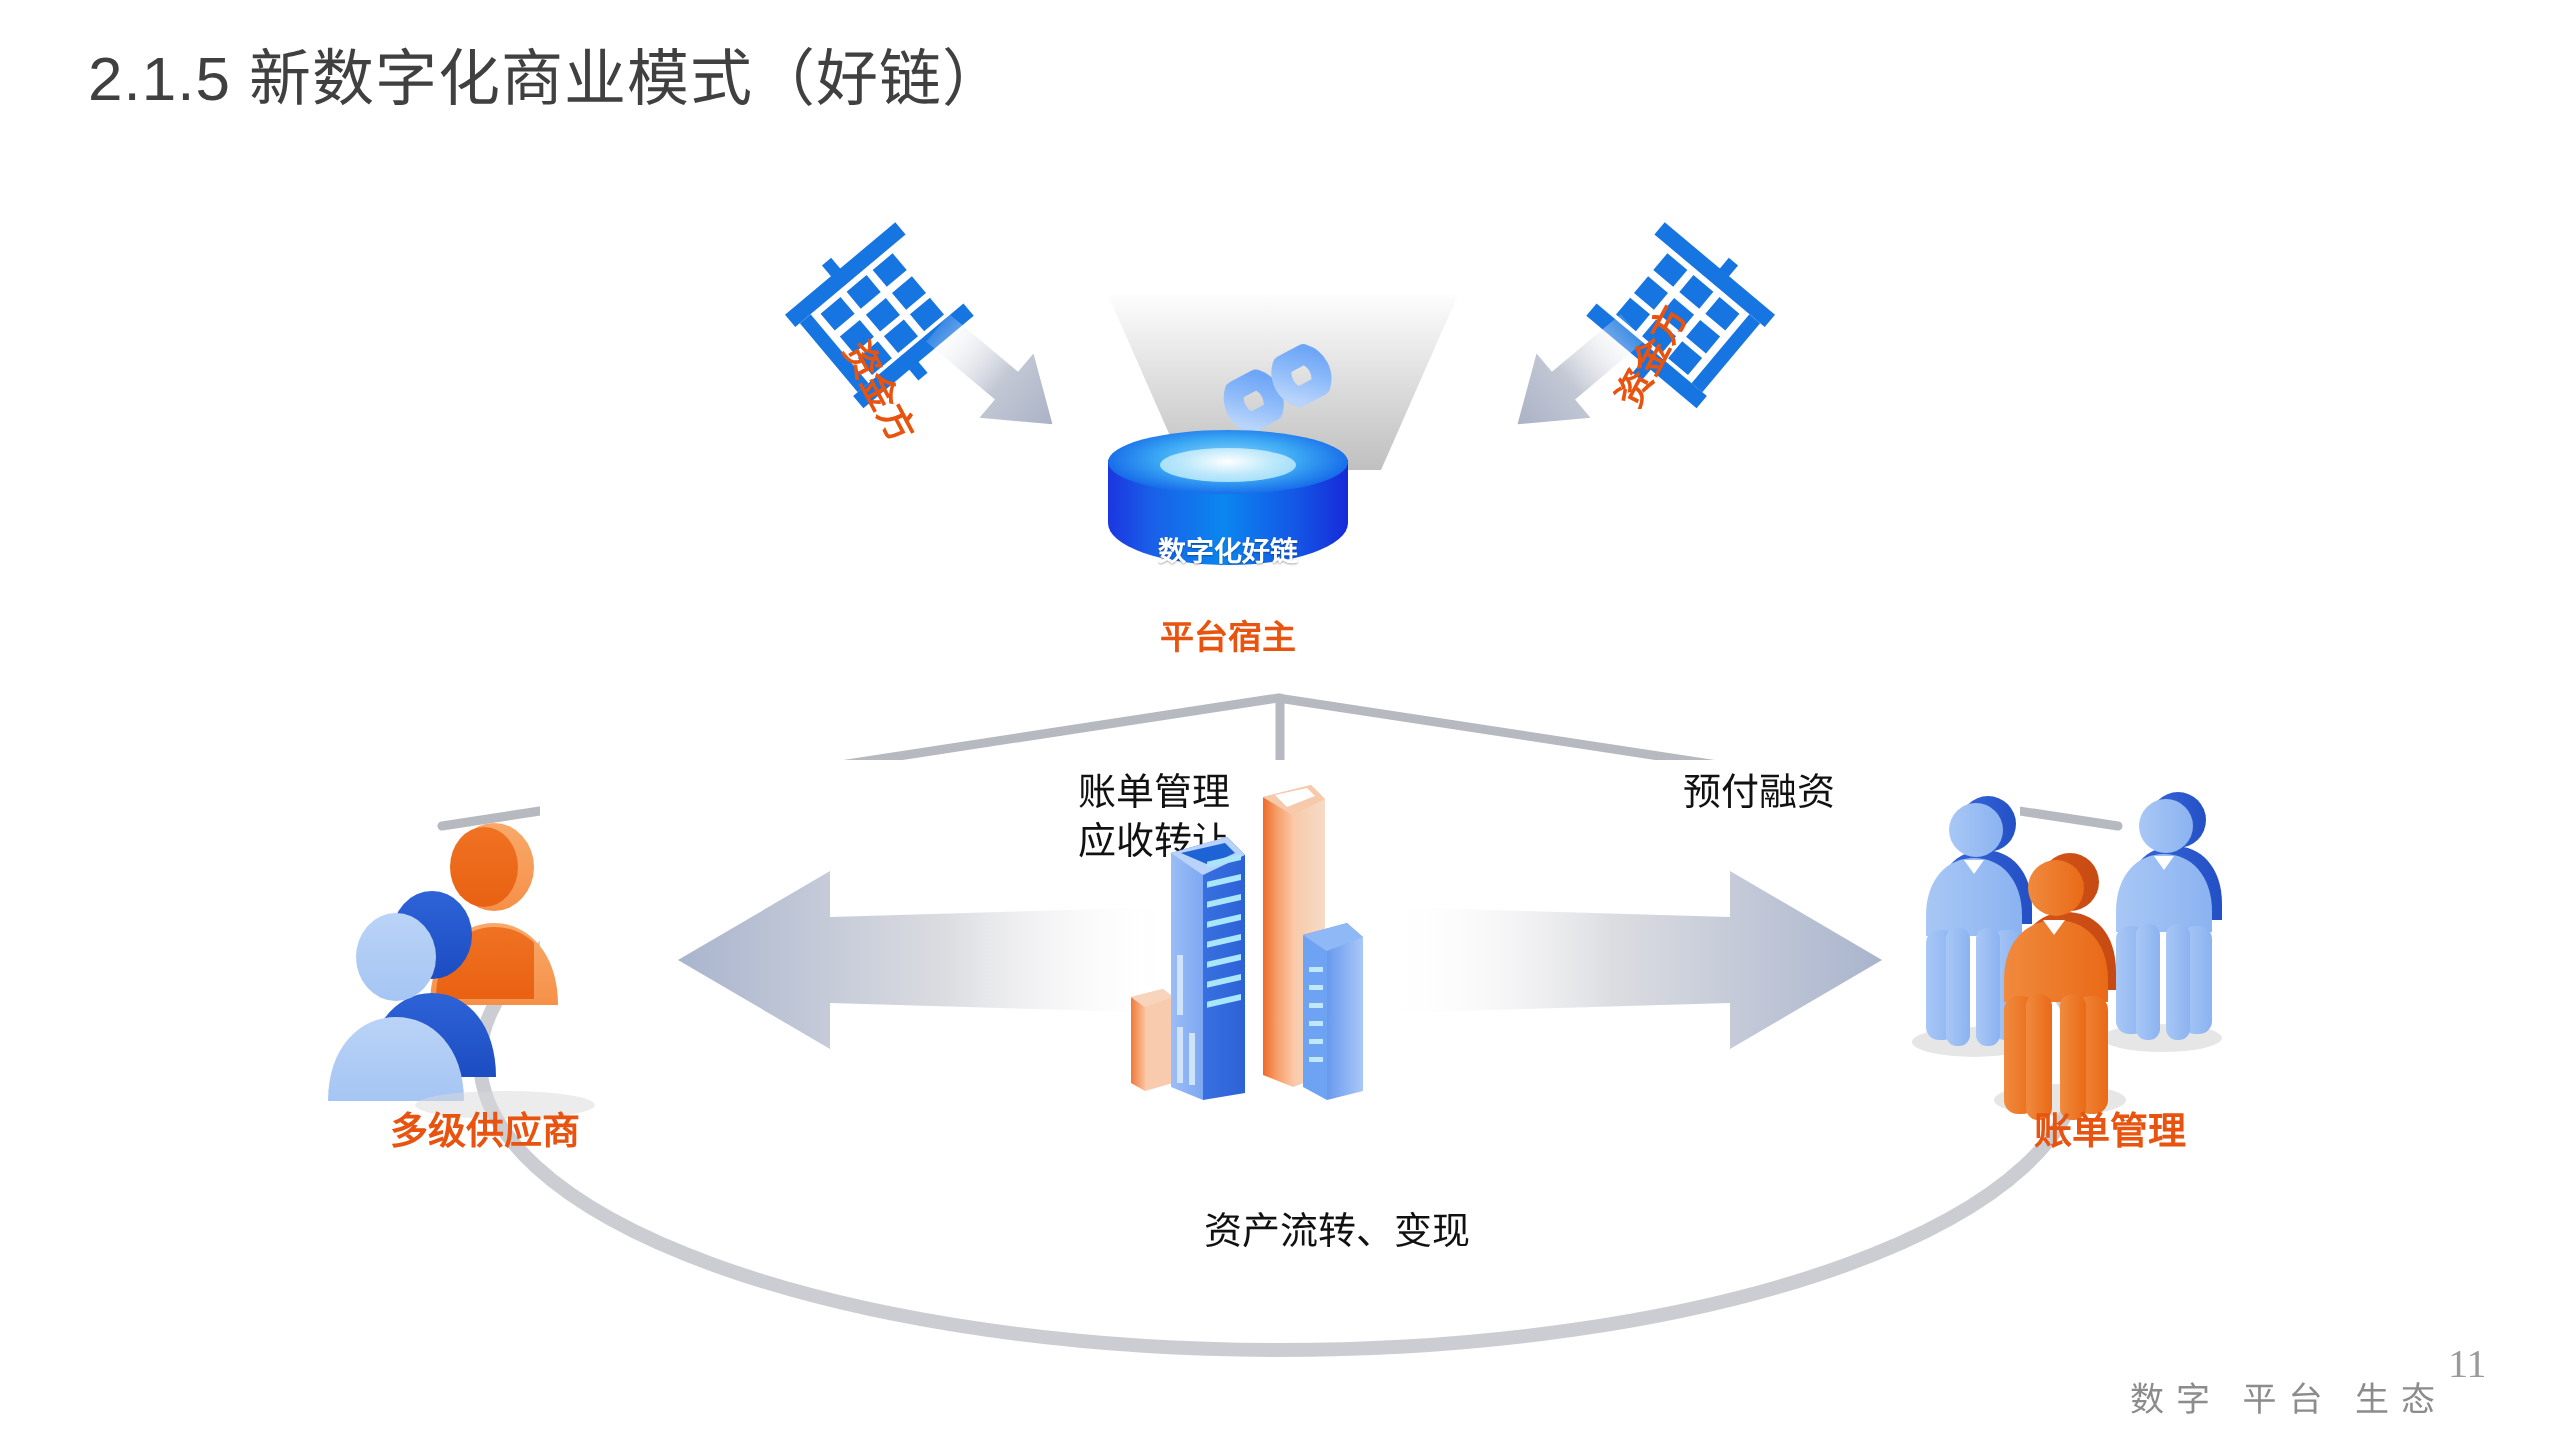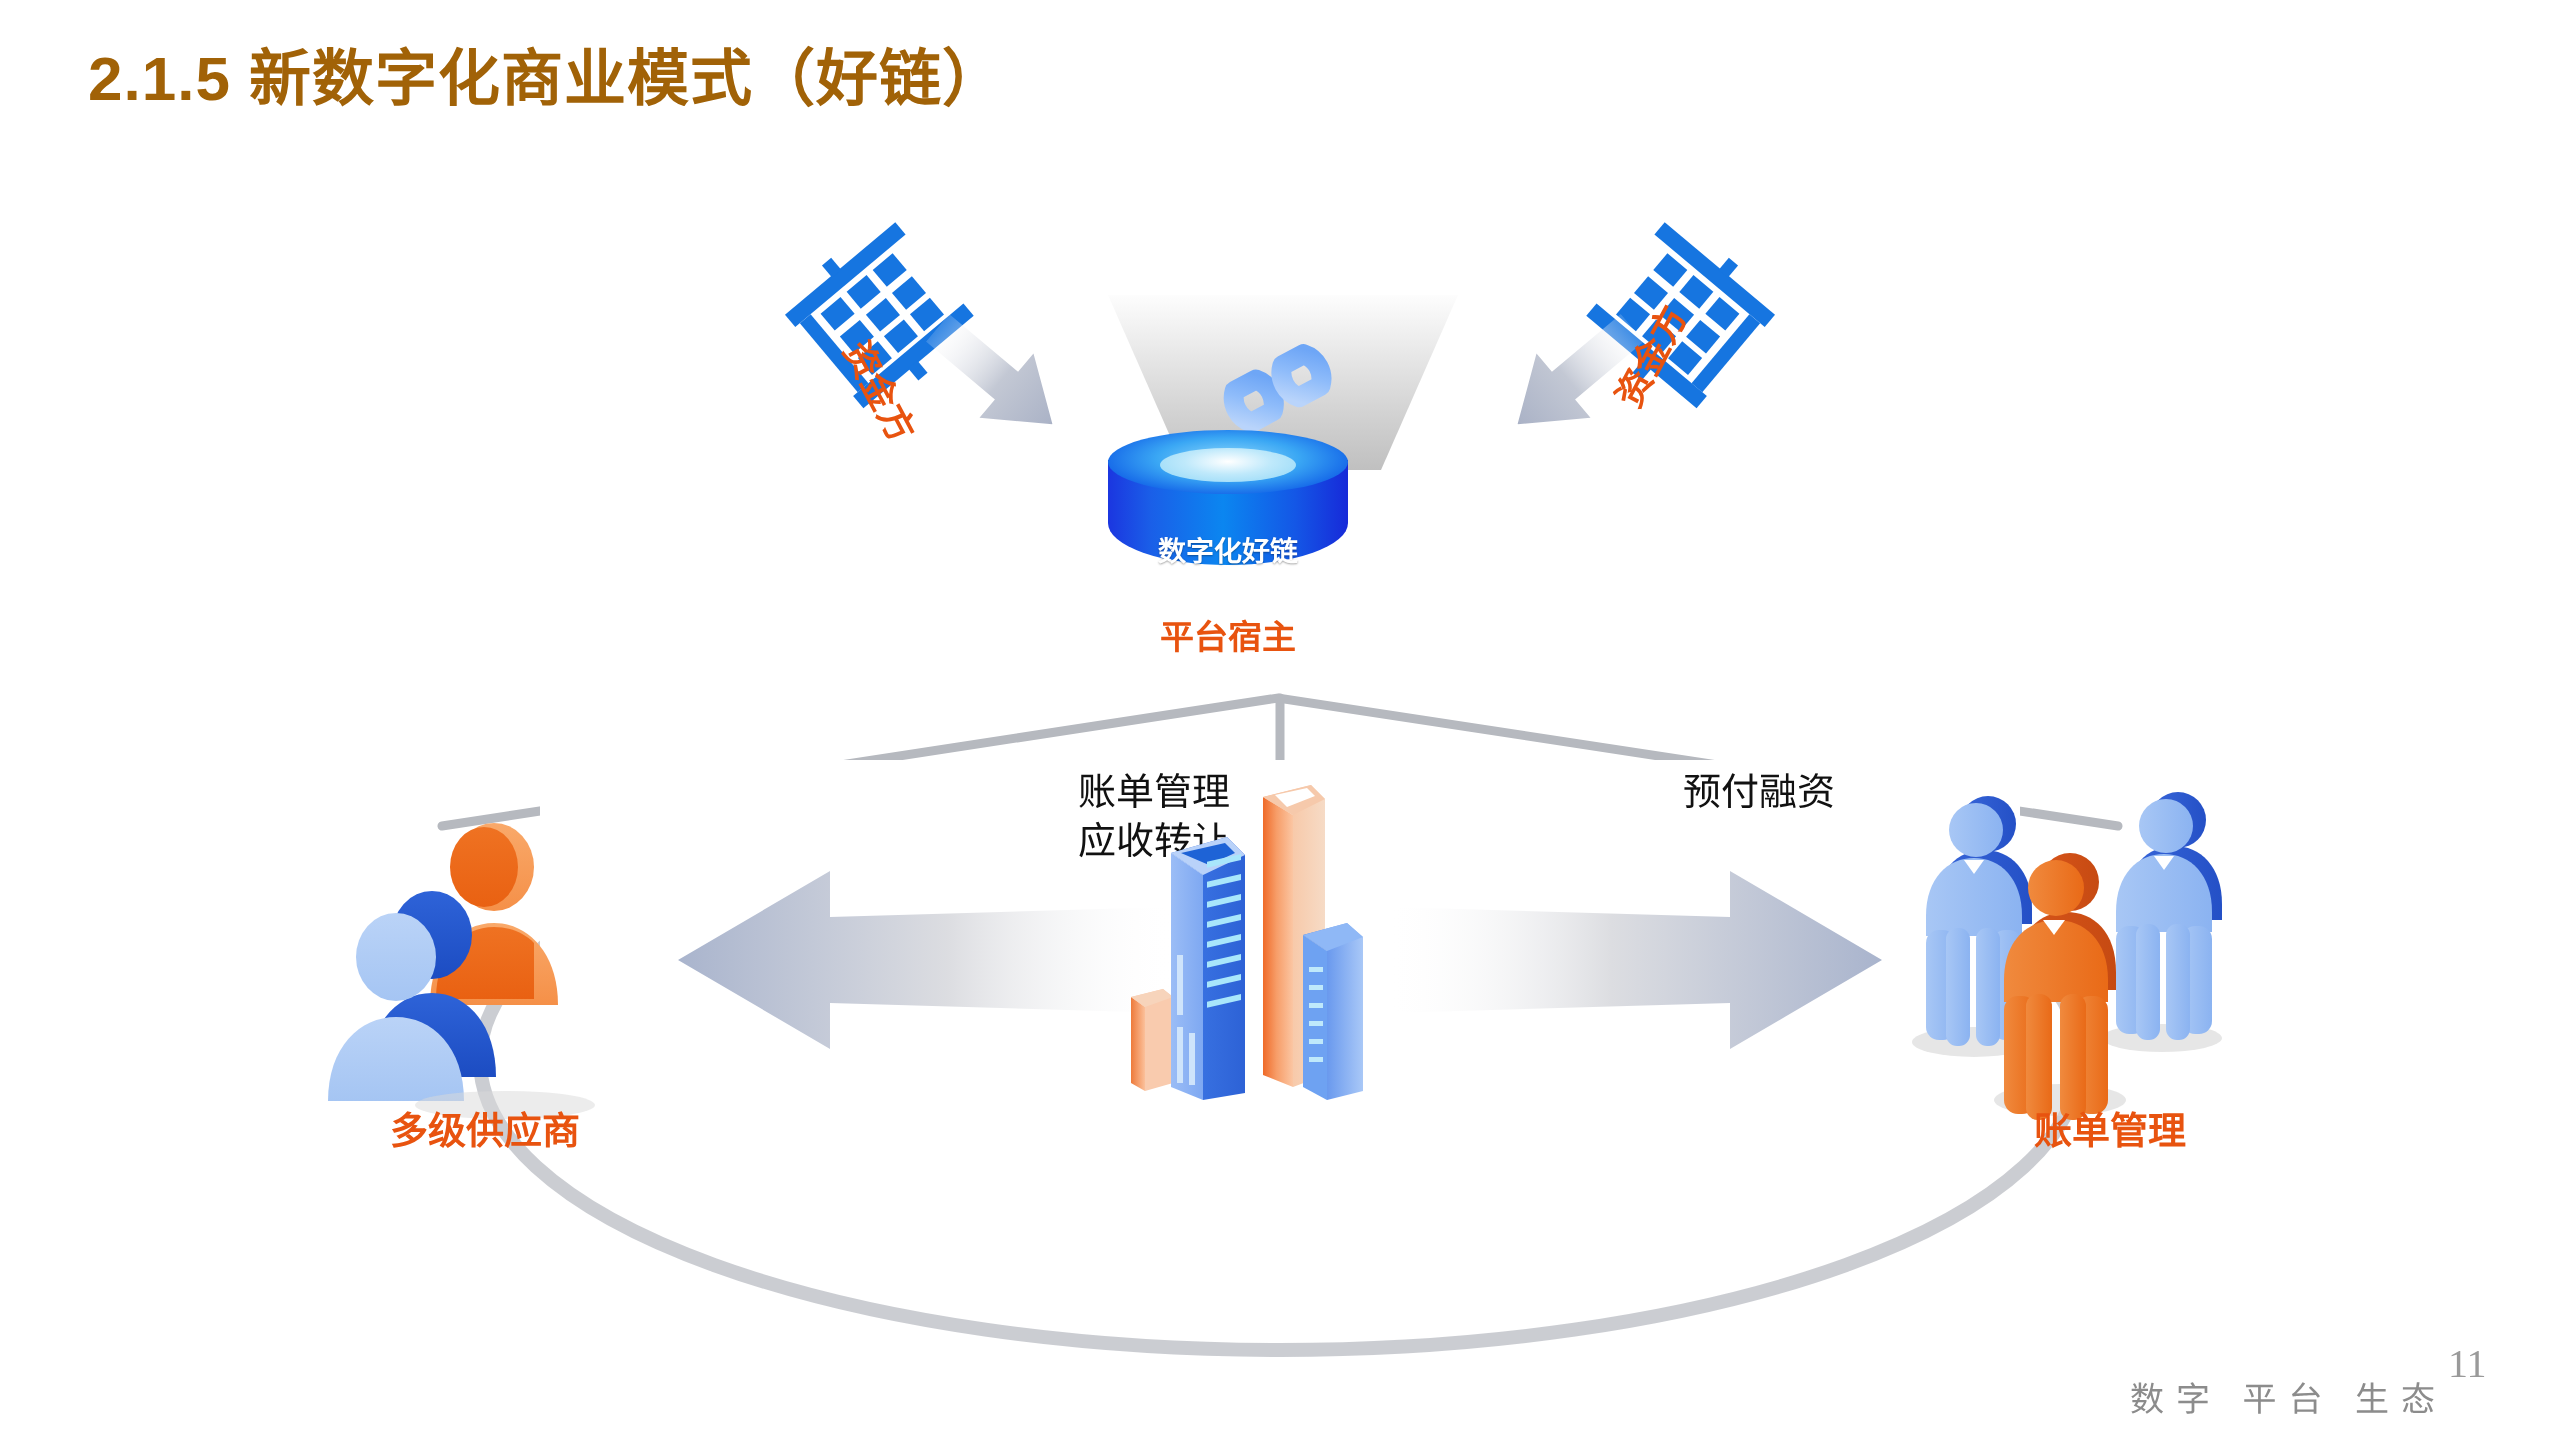--- a/index.html
+++ b/index.html
@@ -10,23 +10,23 @@
     font-family:"Liberation Serif","DejaVu Serif",serif;
     overflow:hidden;
     position:relative;
   }
   .slide{position:absolute;inset:0;width:2560px;height:1440px;background:#fff;}
 
   
   .title{
     position:absolute;left:88px;top:28px;
     font-family:"Liberation Sans","DejaVu Sans",sans-serif;
-    font-weight:bold;
+    font-weight:normal;
     font-size:62px;
-    color:#a16207;
+    color:#404040;
     letter-spacing:1px;
     white-space:nowrap;
   }
 
   
   .abs{position:absolute;}
   .lbl-orange{
     color:#E8530F;font-weight:bold;
     font-family:"Liberation Sans","DejaVu Sans",sans-serif;
     white-space:nowrap;text-align:center;
@@ -393,20 +393,21 @@
         <rect x="92" y="228" width="34" height="6" transform="skewY(-13)"></rect>
         <rect x="92" y="248" width="34" height="6" transform="skewY(-13)"></rect>
       </g>
       <g fill="#cfe4fb">
         <rect x="62" y="180" width="6" height="60"></rect>
           <rect x="62" y="252" width="6" height="56"></rect>
         <rect x="74" y="258" width="6" height="52"></rect>
       </g>
     </svg>
   </div>
+  <div class="abs lbl-black core-sub">资产流转、变现</div>
 
   <div class="dealers">
     <svg width="350" height="340" viewBox="0 0 350 340">
       <defs>
         <linearGradient id="pBl" x1="0" y1="0" x2="1" y2="0">
           <stop offset="0%" stop-color="#a8c7f5"></stop>
             <stop offset="100%" stop-color="#8bb3f1"></stop>
         </linearGradient>
         <linearGradient id="pBlD" x1="0" y1="0" x2="1" y2="0">
           <stop offset="0%" stop-color="#3866d9"></stop>

